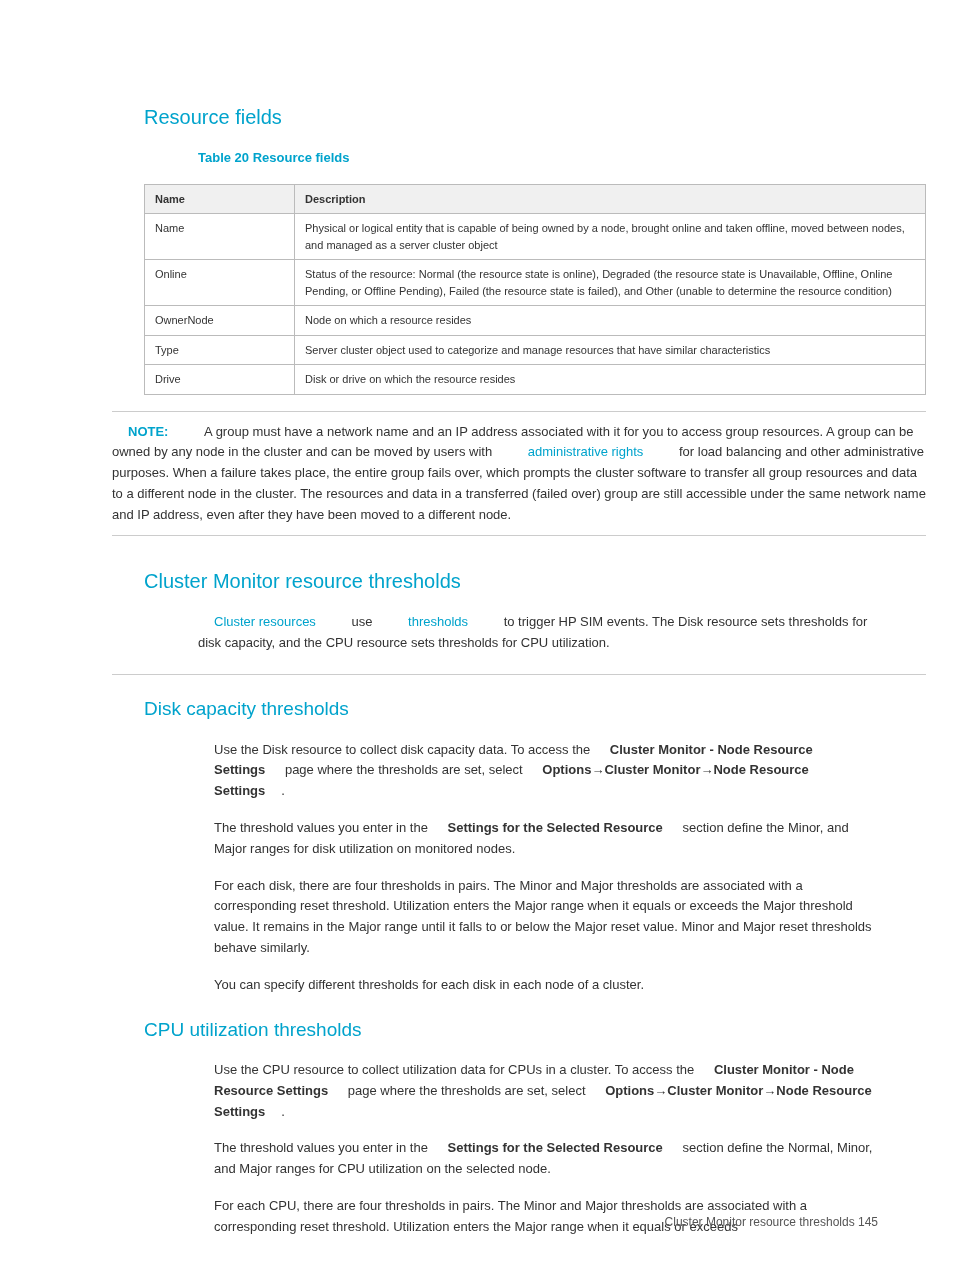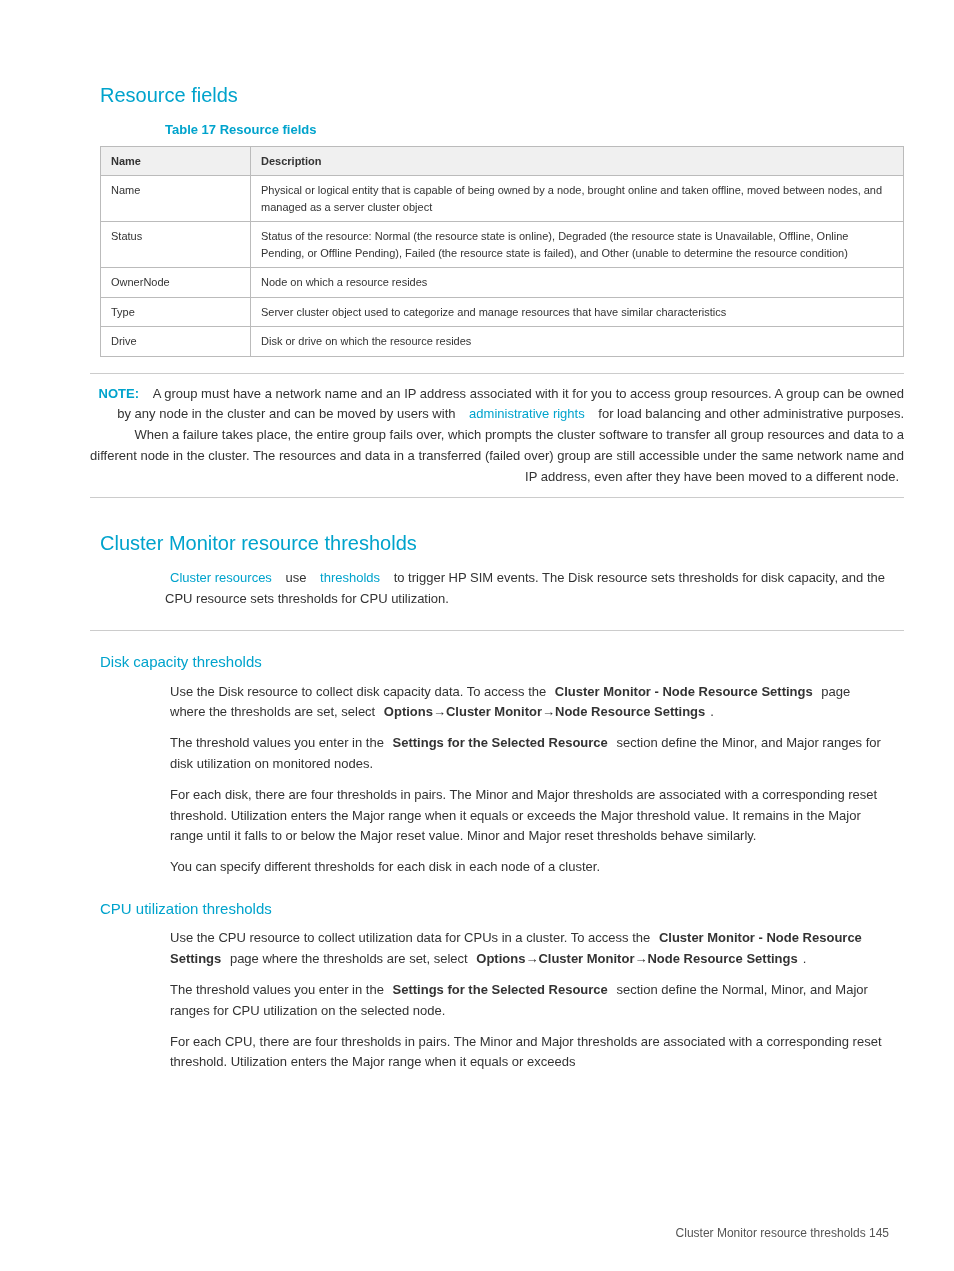--- a/index.html
+++ b/index.html
@@ -1,15 +1,15 @@
 <!DOCTYPE html>
 <html><head>
   <meta charset="utf-8">
   <style>
-    * { box-sizing: border-box; margin: 5px; padding: 0; }
+    * { box-sizing: border-box; margin: 16px; padding: 0; }
     body {
       font-family: Arial, Helvetica, sans-serif;
       font-size: 13px;
       color: #333;
       background: #fff;
       width: 954px;
       min-height: 1271px;
       padding: 40px 60px 40px 80px;
       line-height: 1.5;
     }
@@ -17,21 +17,21 @@
     
     .section-heading {
       color: #00a3cc;
       font-size: 20px;
       font-weight: normal;
       margin-bottom: 10px;
       margin-top: 30px;
     }
     .sub-heading {
       color: #00a3cc;
-      font-size: 15px;
+      font-size: 19px;
       font-weight: normal;
       margin-bottom: 8px;
       margin-top: 20px;
     }
 
     
     .table-caption {
       color: #00a3cc;
       font-size: 13px;
       font-weight: bold;
@@ -64,21 +64,20 @@
     }
 
     
     .note-box {
       border-top: 1px solid #ccc;
       border-bottom: 1px solid #ccc;
       padding: 10px 0;
       margin: 16px 0 24px 0;
       font-size: 13px;
       line-height: 1.6;
-      text-align: right;
     }
     .note-label {
       font-weight: bold;
       color: #00a3cc;
     }
     .note-link {
       color: #00a3cc;
       text-decoration: none;
     }
 
@@ -108,36 +107,36 @@
       border-top: 1px solid #ccc;
       margin: 20px 0;
     }
   </style>
 </head>
 <body>
 
 <section>
   <h1 class="section-heading">Resource fields</h1>
 
-  <div class="table-caption">Table 17 Resource fields</div>
+  <div class="table-caption">Table 20 Resource fields</div>
 
   <table class="resource-table">
     <thead>
       <tr>
         <th>Name</th>
         <th>Description</th>
       </tr>
     </thead>
     <tbody id="table-body">
     <tr>
           <td>Name</td>
           <td>Physical or logical entity that is capable of being owned by a node, brought online and taken offline, moved between nodes, and managed as a server cluster object</td>
         </tr>
         <tr>
-          <td>Status</td>
+          <td>Online</td>
           <td>Status of the resource: Normal (the resource state is online), Degraded (the resource state is Unavailable, Offline, Online Pending, or Offline Pending), Failed (the resource state is failed), and Other (unable to determine the resource condition)</td>
         </tr>
         <tr>
           <td>OwnerNode</td>
           <td>Node on which a resource resides</td>
         </tr>
         <tr>
           <td>Type</td>
           <td>Server cluster object used to categorize and manage resources that have similar characteristics</td>
         </tr>

